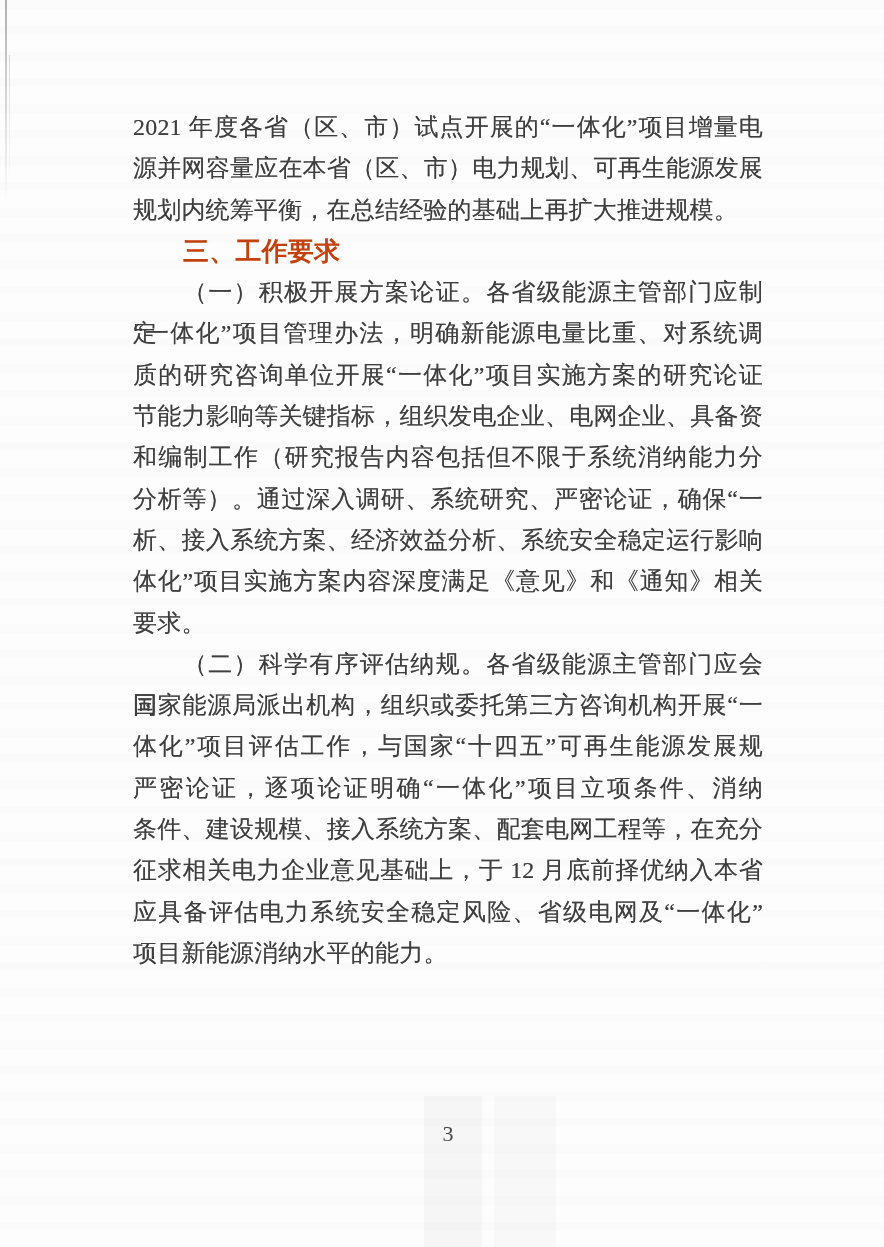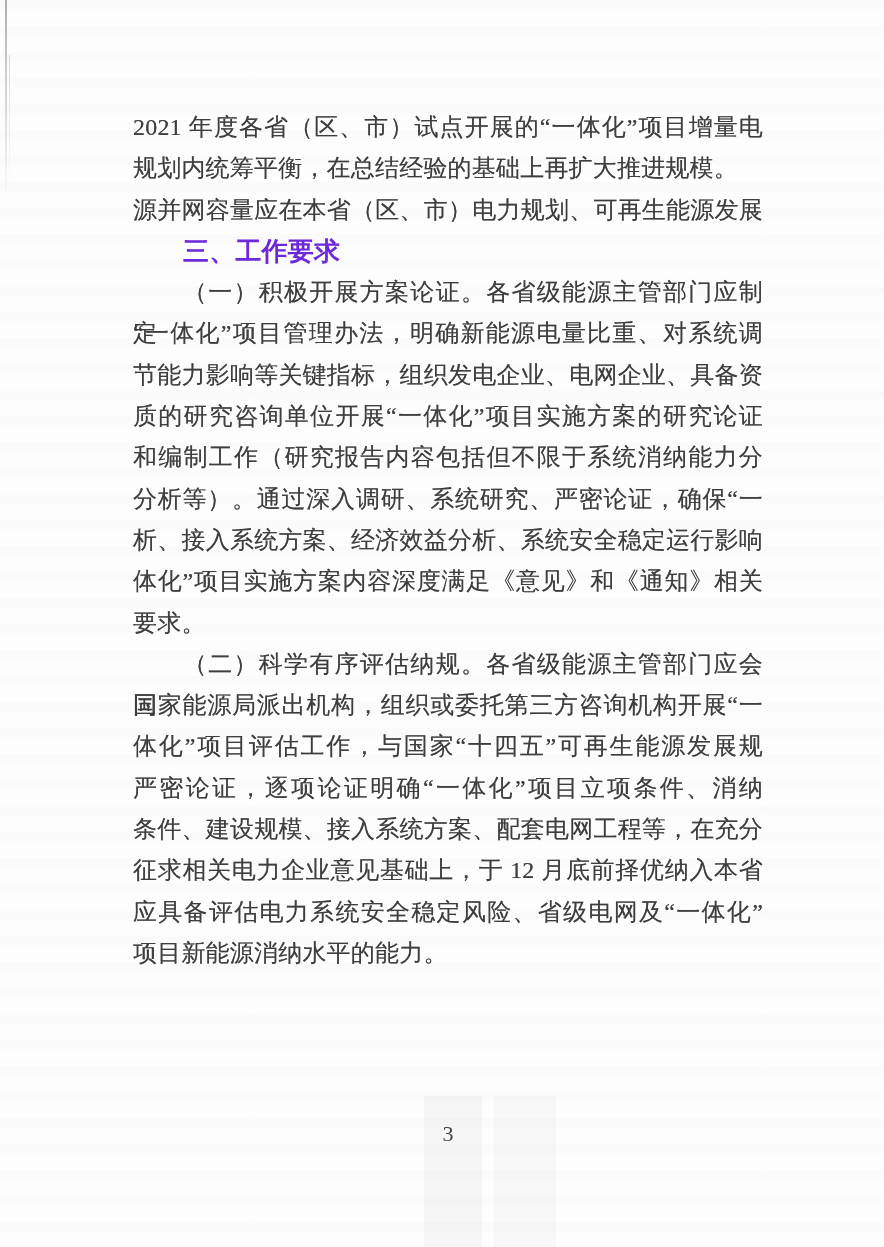--- a/index.html
+++ b/index.html
@@ -79,21 +79,21 @@
     text-align: justify;
     text-align-last: left;
     text-shadow: 0 0 0.6px rgba(62,62,62,0.55);
   }
   .line.fill { text-align-last: justify; }
   .line.indent { text-indent: 50px; }
   .paragraph.heading .line {
     font-family: "Liberation Sans", "DejaVu Sans", sans-serif;
     font-weight: 700;
     font-size: 26px;
-    color: #6d28d9;
+    color: #c2410c;
     text-shadow: none;
   }
   .page-number {
     position: absolute;
     left: 133px;
     top: 1121px;
     width: 630px;
     text-align: center;
     font-size: 22px;
     color: #474747;
@@ -105,31 +105,31 @@
 <div class="page">
   <div class="scan-bands"></div>
   <div class="edge-line"></div>
   <div class="edge-line2"></div>
   <div class="v-band-a"></div>
   <div class="v-band-b"></div>
 
   <div class="text-block">
       <div class="paragraph body">
         <div class="line fill">2021 年度各省（区、市）试点开展的“一体化”项目增量电</div>
+        <div class="line fill">源并网容量应在本省（区、市）电力规划、可再生能源发展</div>
         <div class="line">规划内统筹平衡，在总结经验的基础上再扩大推进规模。</div>
-        <div class="line fill">源并网容量应在本省（区、市）电力规划、可再生能源发展</div>
       </div>
       <div class="paragraph heading">
         <div class="line indent">三、工作要求</div>
       </div>
       <div class="paragraph body">
         <div class="line fill indent">（一）积极开展方案论证。各省级能源主管部门应制定</div>
         <div class="line fill">“一体化”项目管理办法，明确新能源电量比重、对系统调</div>
+        <div class="line fill">质的研究咨询单位开展“一体化”项目实施方案的研究论证</div>
         <div class="line fill">节能力影响等关键指标，组织发电企业、电网企业、具备资</div>
-        <div class="line fill">质的研究咨询单位开展“一体化”项目实施方案的研究论证</div>
         <div class="line fill">和编制工作（研究报告内容包括但不限于系统消纳能力分</div>
         <div class="line fill">分析等）。通过深入调研、系统研究、严密论证，确保“一</div>
         <div class="line fill">析、接入系统方案、经济效益分析、系统安全稳定运行影响</div>
         <div class="line fill">体化”项目实施方案内容深度满足《意见》和《通知》相关</div>
         <div class="line">要求。</div>
       </div>
       <div class="paragraph body">
         <div class="line fill indent">（二）科学有序评估纳规。各省级能源主管部门应会同</div>
         <div class="line fill">国家能源局派出机构，组织或委托第三方咨询机构开展“一</div>
         <div class="line fill">体化”项目评估工作，与国家“十四五”可再生能源发展规</div>

